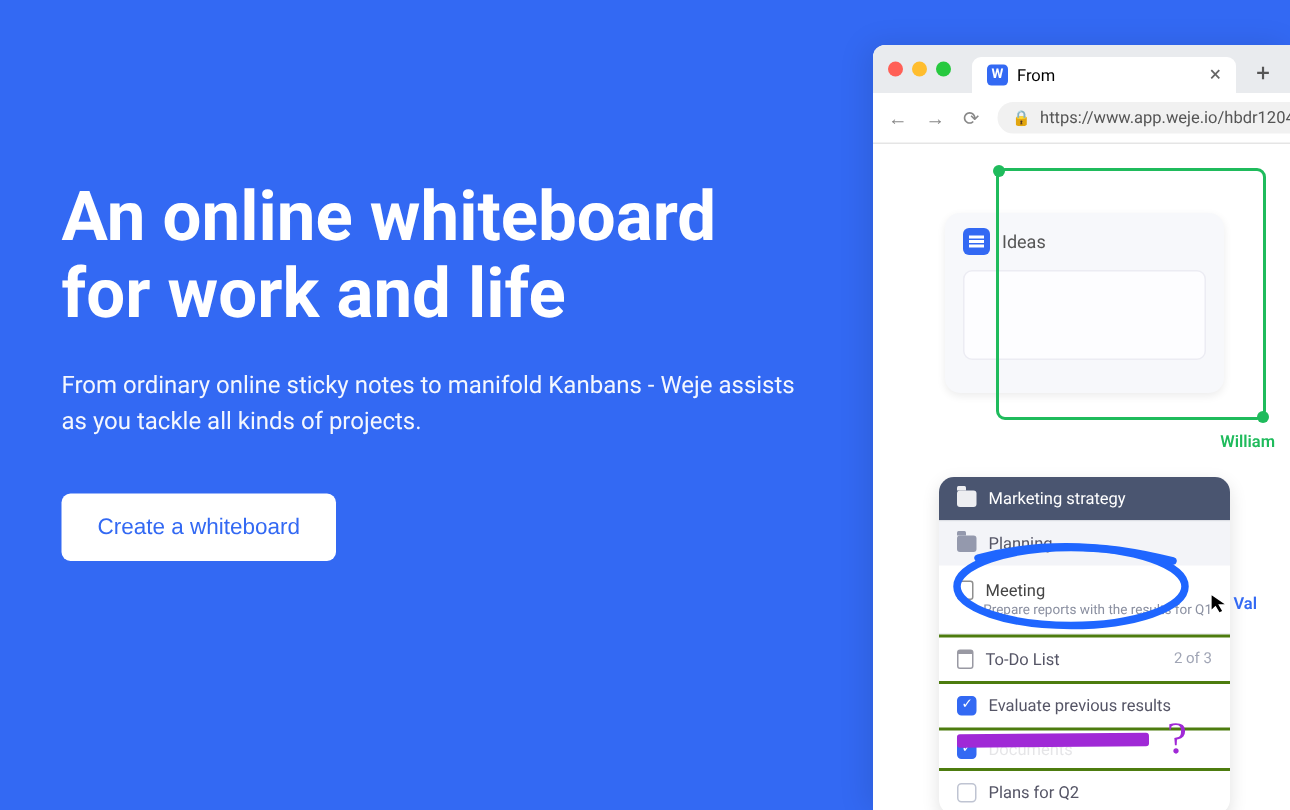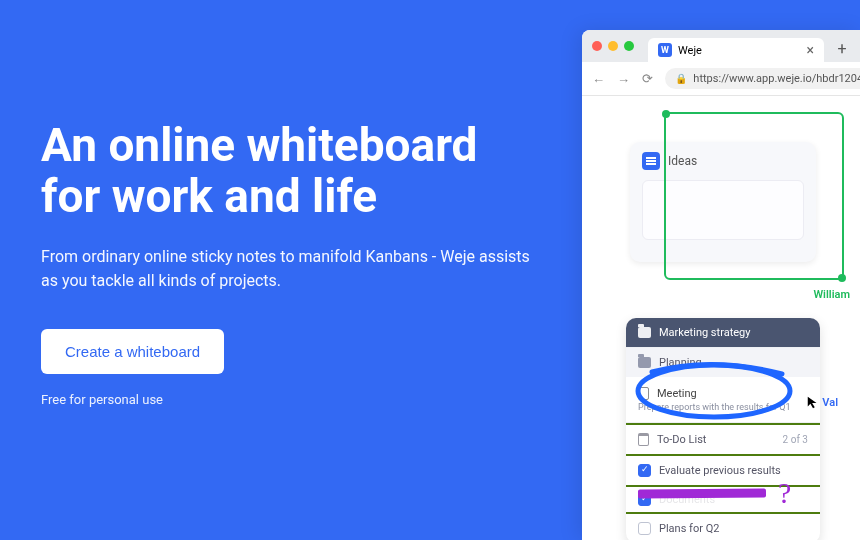--- a/index.html
+++ b/index.html
@@ -99,20 +99,21 @@
   font-size: 11px; color: #555;
 }
 .urlbar .lock { font-size: 10px; }
 
 
 .canvas {
   position: relative;
   height: calc(100% - 66px);
   background: #fff;
   overflow: hidden;
+  text-align: right;
 }
 
 
 .ideas-card {
   position: absolute;
   left: 48px; top: 46px;
   width: 186px; height: 120px;
   background: #f7f8fb;
   border-radius: 10px;
   box-shadow: 0 2px 6px rgba(0,0,0,0.08);
@@ -218,31 +219,30 @@
 .cursor svg { width: 14px; height: 14px; }
 .cur-val { right: 22px; top: 299px; color: #3369f3; }
 </style>
 </head>
 <body>
 
 <div class="hero">
   <h1>An online whiteboard for work and life</h1>
   <p>From ordinary online sticky notes to manifold Kanbans - Weje assists as you tackle all kinds of projects.</p>
   <button class="cta">Create a whiteboard</button>
-  <div class="note">Free for personal use</div>
 </div>
 
 <div class="browser">
   <div class="br-chrome">
     <span class="dot r"></span>
     <span class="dot y"></span>
     <span class="dot g"></span>
     <div class="tab">
       <span class="favicon">W</span>
-      <span>Weje</span>
+      <span>From</span>
       <span class="close">×</span>
     </div>
     <span class="newtab">+</span>
   </div>
   <div class="br-url">
     <span class="nav-ico">←</span>
     <span class="nav-ico">→</span>
     <span class="nav-ico">⟳</span>
     <span class="urlbar">
       <span class="lock">🔒</span>

